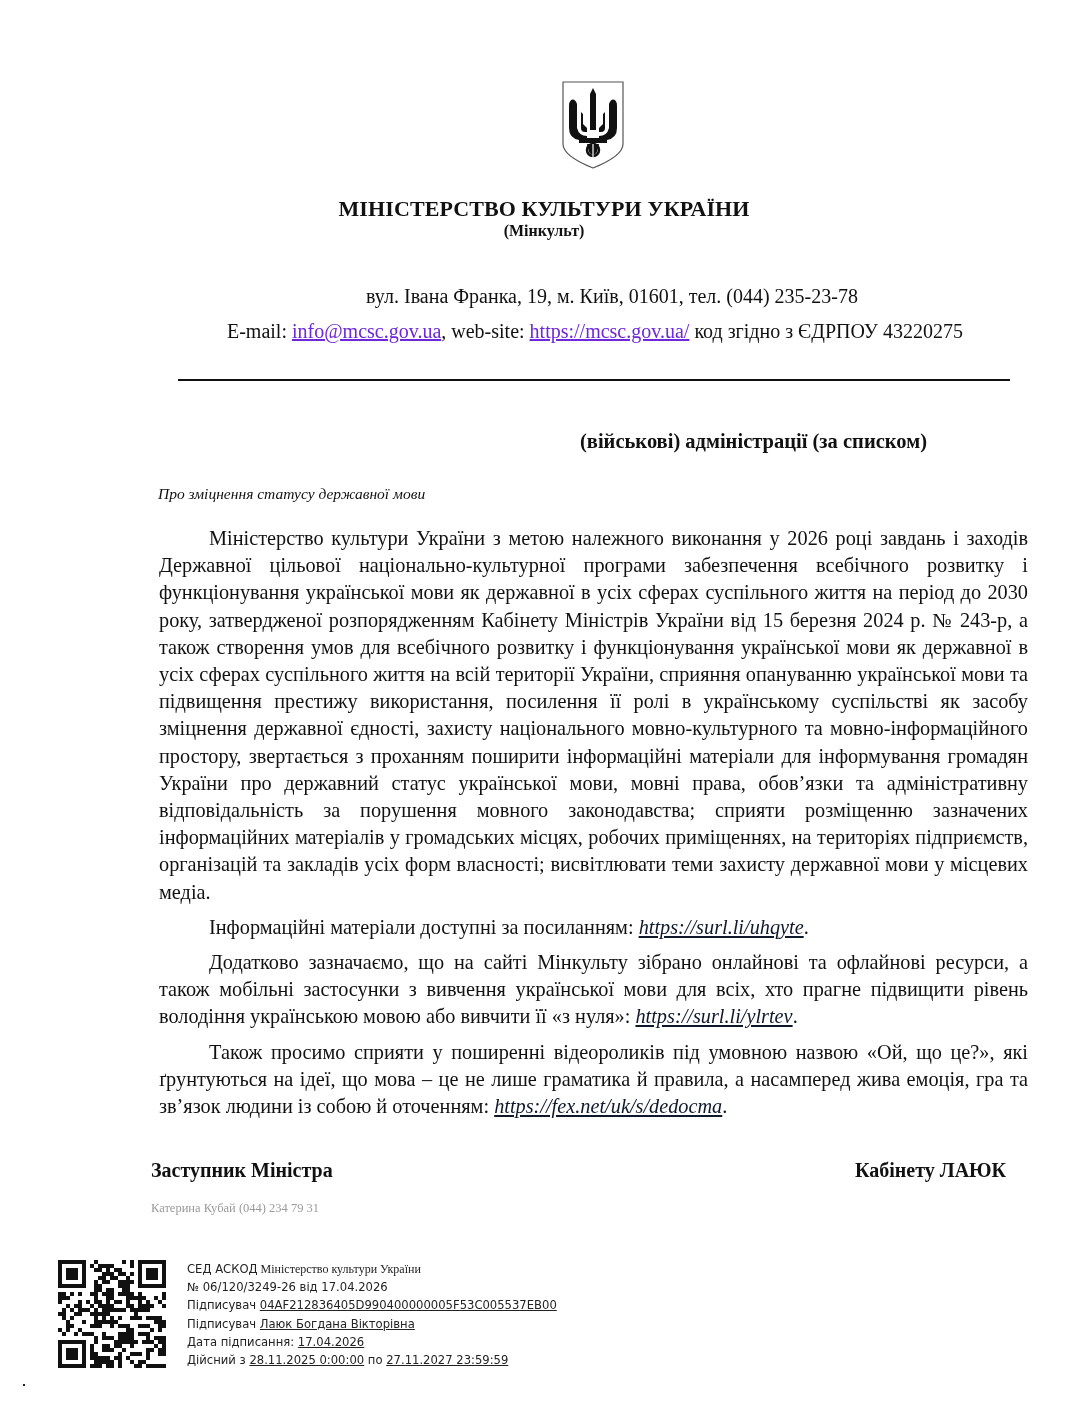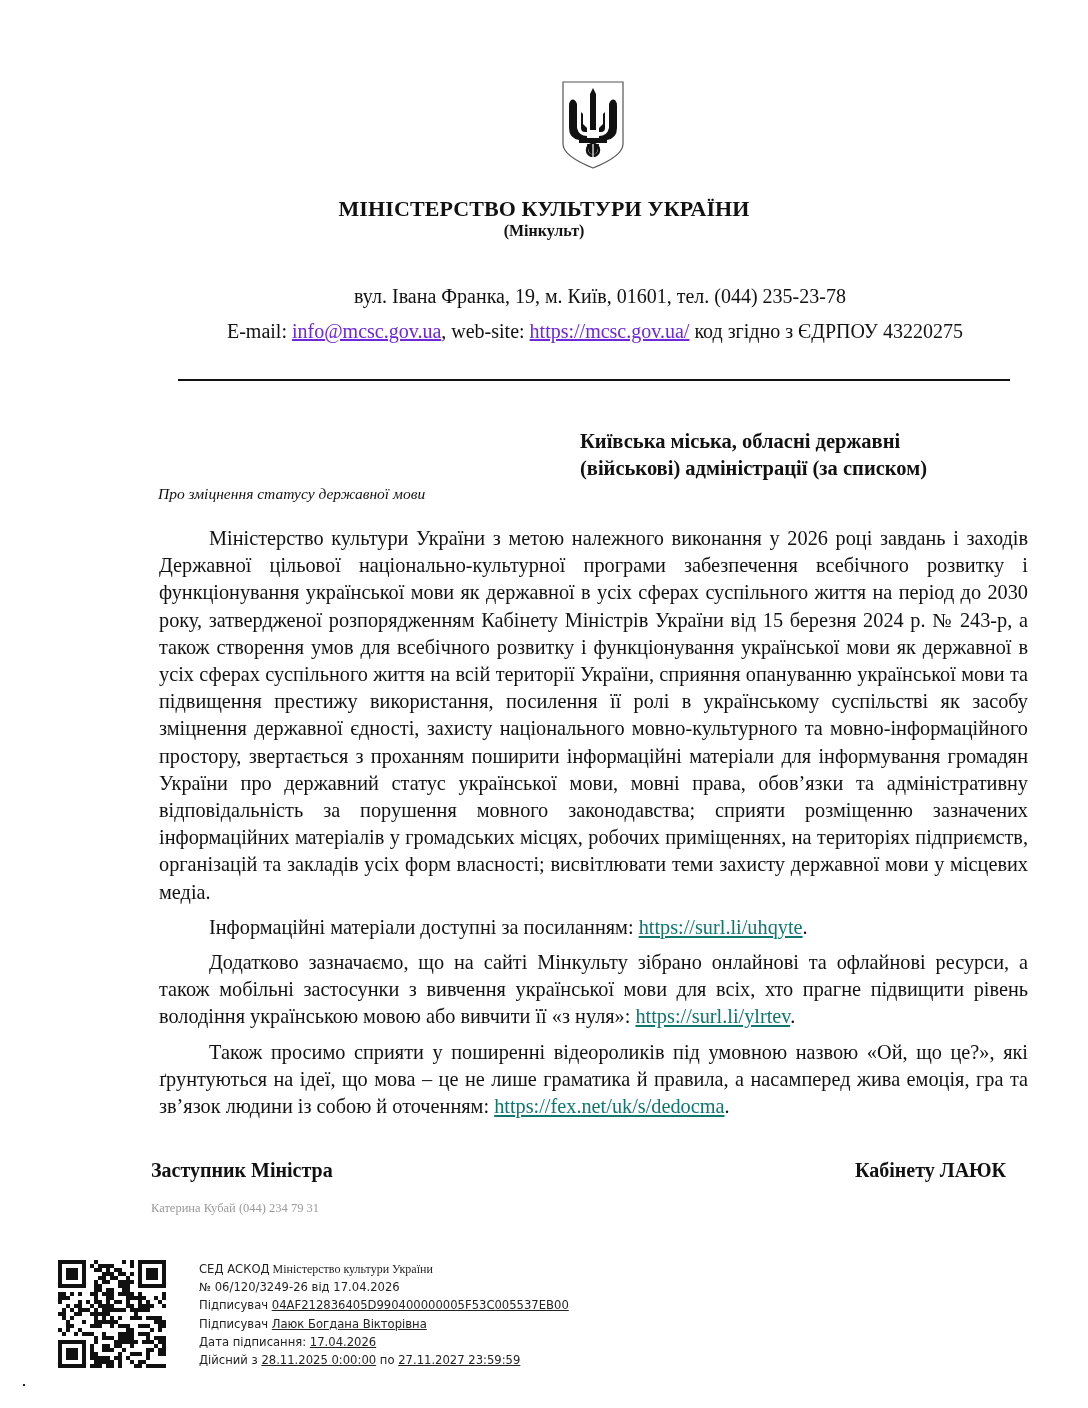--- a/index.html
+++ b/index.html
@@ -3,35 +3,35 @@
 <meta charset="utf-8">
 <style>
   html, body { margin:0; padding:0; background:#ffffff; }
   body { width:1088px; height:1408px; position:relative; overflow:hidden;
          font-family:"Liberation Serif", "DejaVu Serif", serif; color:#111; }
   .abs { position:absolute; }
   #coat { left:557px; top:78px; width:72px; height:92px; }
   .center { left:0; width:1088px; text-align:center; }
   #ministry-title { top:196px; font-size:22px; font-weight:bold; letter-spacing:0.1px; }
   #ministry-short { top:222px; font-size:16px; font-weight:bold; }
-  #address-line { top:285px; font-size:20px; left:160px; width:880px; text-align:center; }
+  #address-line { top:285px; font-size:20px; left:172px; width:880px; text-align:center; }
   #contacts-line { top:320px; left:150px; width:890px; font-size:20px; text-align:center; white-space:nowrap; }
   a.lnk { color:#6d28d9; text-decoration:underline; }
-  a.plain { color:#0f766e; text-decoration:underline; }
+  a.plain { color:#0f172a; text-decoration:underline;font-style:italic; }
   #rule { left:178px; top:379px; width:832px; height:0; border-top:2px solid #111; }
   #recipient { left:580px; top:428px; width:440px; font-size:20.5px; font-weight:bold; line-height:27px; }
   #subject { left:151px; top:485px; font-size:15.5px; font-style:italic;margin-left:7px; }
   #body { left:151px; top:517px; width:885px; font-size:20.3px; line-height:27.2px; text-align:justify; }
   #body p { margin:8px; text-indent:50px; }
   #signer-title { left:151px; top:1159px; font-size:20px; font-weight:bold; }
   #signer-name { left:855px; top:1159px; font-size:20px; font-weight:bold; }
   #executor { left:151px; top:1201px; font-size:12.5px; color:#9a9a9a;font-family:Liberation Serif, serif; }
   #qr { left:58px; top:1259px; width:108px; height:110px; }
   #esig { left:187px; top:1260px; font-family:"DejaVu Sans", "Liberation Sans", sans-serif;
-          font-size:11.6px; line-height:18.2px; color:#222;margin-left:12px; }
+          font-size:11.6px; line-height:18.2px; color:#222; }
   #esig .u { text-decoration:underline; }
   #esig .small { font-family:"Liberation Serif", serif; font-size:12px; }
   #dot { left:23px; top:1384px; width:2px; height:2px; background:#222; }
 </style>
 </head>
 <body>
 
 <svg id="coat" class="abs" viewBox="0 0 72 92">
   <path d="M6 4 H66 V66 Q66 78 36 90 Q6 78 6 66 Z" fill="#fff" stroke="#555" stroke-width="1.2"></path>
   <path d="M36 10 L33 16 V52 H39 V16 Z" fill="#111"></path>
@@ -47,21 +47,20 @@
 
 <div id="ministry-title" class="abs center">МІНІСТЕРСТВО КУЛЬТУРИ УКРАЇНИ</div>
 <div id="ministry-short" class="abs center">(Мінкульт)</div>
 <div id="address-line" class="abs">вул. Івана Франка, 19, м. Київ, 01601, тел. (044) 235-23-78</div>
 <div id="contacts-line" class="abs">
   <span>E-mail: </span><a class="lnk">info@mcsc.gov.ua</a><span>, web-site: </span><a class="lnk">https://mcsc.gov.ua/</a><span> код згідно з ЄДРПОУ 43220275</span>
 </div>
 <div id="rule" class="abs"></div>
 
 <div id="recipient" class="abs">
-  <div>Київська міська, обласні державні</div>
   <div>(військові) адміністрації (за списком)</div>
 </div>
 
 <div id="subject" class="abs">Про зміцнення статусу державної мови</div>
 
 <div id="body" class="abs">
   <p>Міністерство культури України з метою належного виконання у 2026 році завдань і заходів Державної цільової національно-культурної програми забезпечення всебічного розвитку і функціонування української мови як державної в усіх сферах суспільного життя на період до 2030 року, затвердженої розпорядженням Кабінету Міністрів України від 15 березня 2024 р. № 243-р, а також створення умов для всебічного розвитку і функціонування української мови як державної в усіх сферах суспільного життя на всій території України, сприяння опануванню української мови та підвищення престижу використання, посилення її ролі в українському суспільстві як засобу зміцнення державної єдності, захисту національного мовно-культурного та мовно-інформаційного простору, звертається з проханням поширити інформаційні матеріали для інформування громадян України про державний статус української мови, мовні права, обов’язки та адміністративну відповідальність за порушення мовного законодавства; сприяти розміщенню зазначених інформаційних матеріалів у громадських місцях, робочих приміщеннях, на територіях підприємств, організацій та закладів усіх форм власності; висвітлювати теми захисту державної мови у місцевих медіа.</p>
   <p><span>Інформаційні матеріали доступні за посиланням: </span><a class="plain">https://surl.li/uhqyte</a><span>.</span></p>
   <p><span>Додатково зазначаємо, що на сайті Мінкульту зібрано онлайнові та офлайнові ресурси, а також мобільні застосунки з вивчення української мови для всіх, хто прагне підвищити рівень володіння українською мовою або вивчити її «з нуля»: </span><a class="plain">https://surl.li/ylrtev</a><span>.</span></p>
   <p><span>Також просимо сприяти у поширенні відеороликів під умовною назвою «Ой, що це?», які ґрунтуються на ідеї, що мова – це не лише граматика й правила, а насамперед жива емоція, гра та зв’язок людини із собою й оточенням: </span><a class="plain">https://fex.net/uk/s/dedocma</a><span>.</span></p>

